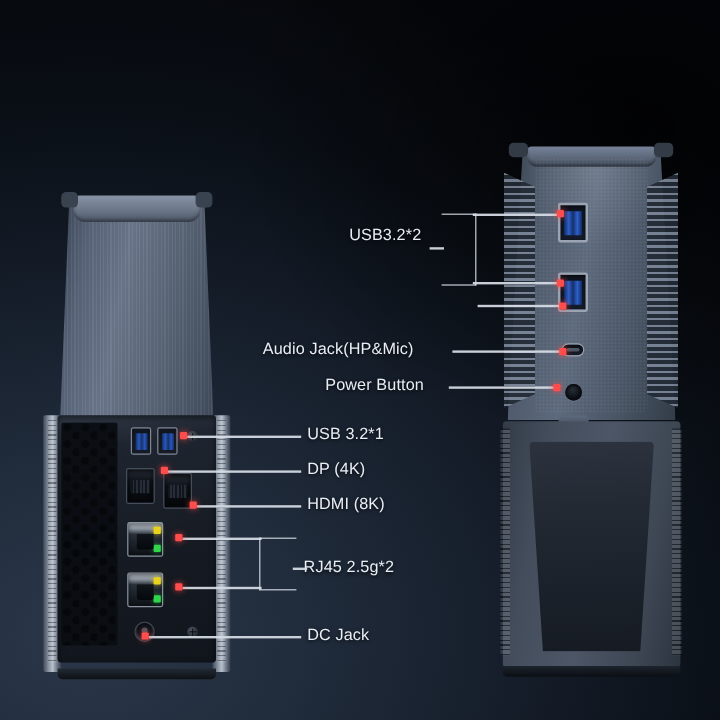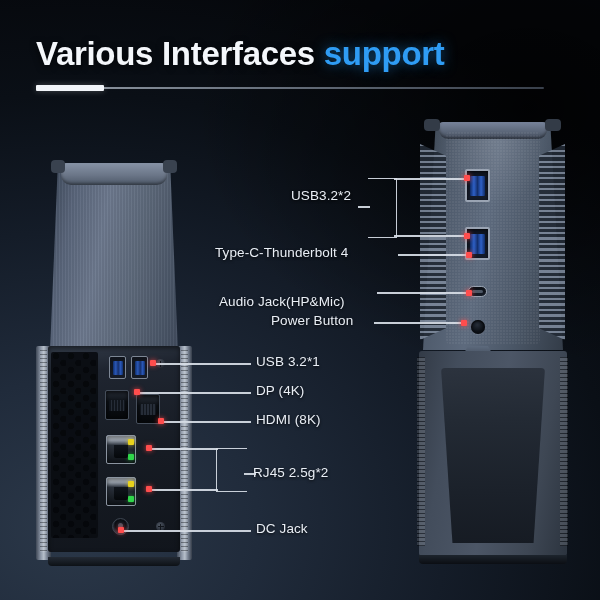--- a/index.html
+++ b/index.html
@@ -245,30 +245,20 @@
   .brk{position:absolute;border:1.6px solid #d8dee7;opacity:.92;}
   .brk.right-open{border-left:none;}
   .brk.left-open{border-right:none;}
   .stub{position:absolute;height:1.6px;background:#d8dee7;opacity:.92;}
 </style>
 </head>
 <body>
 
 <div id="stage">
 
-  <div class="header">
-    <div class="title">
-      <span>Various Interfaces</span>
-      <span class="accent">support</span>
-    </div>
-    <div class="rule">
-      <div class="thin"></div>
-      <div class="thick"></div>
-    </div>
-  </div>
 
   <div class="device" id="dev-left">
     <div class="l-top"></div>
     <div class="l-lip"></div>
     <div class="l-ear a"></div>
     <div class="l-ear b"></div>
 
     <div class="l-rail left"></div>
     <div class="l-rail right"></div>
 
@@ -324,25 +314,24 @@
   </div>
 
   <div class="lbl" style="left:291px;top:188px;">USB3.2*2</div>
   <div class="brk right-open" style="left:368px;top:178px;width:28px;height:58px;"></div>
   <div class="stub" style="left:358px;top:206px;width:12px;"></div>
   <div class="lead" style="left:394px;top:178px;width:73px;"></div>
   <div class="lead" style="left:394px;top:235px;width:73px;"></div>
   <div class="mark" style="left:464px;top:175px;"></div>
   <div class="mark" style="left:464px;top:233px;"></div>
 
-  <div class="lbl" style="left:215px;top:245px;">Type-C-Thunderbolt 4</div>
   <div class="lead" style="left:398px;top:254px;width:72px;"></div>
   <div class="mark" style="left:466px;top:252px;"></div>
 
-  <div class="lbl" style="left:219px;top:294px;">Audio Jack(HP&amp;Mic)</div>
+  <div class="lbl" style="left:219px;top:283px;">Audio Jack(HP&amp;Mic)</div>
   <div class="lead" style="left:377px;top:292px;width:93px;"></div>
   <div class="mark" style="left:466px;top:290px;"></div>
 
   <div class="lbl" style="left:271px;top:313px;">Power Button</div>
   <div class="lead" style="left:374px;top:322px;width:90px;"></div>
   <div class="mark" style="left:461px;top:320px;"></div>
 
   <div class="lbl" style="left:256px;top:354px;">USB 3.2*1</div>
   <div class="lead" style="left:156px;top:363px;width:95px;"></div>
   <div class="mark" style="left:150px;top:360px;"></div>

